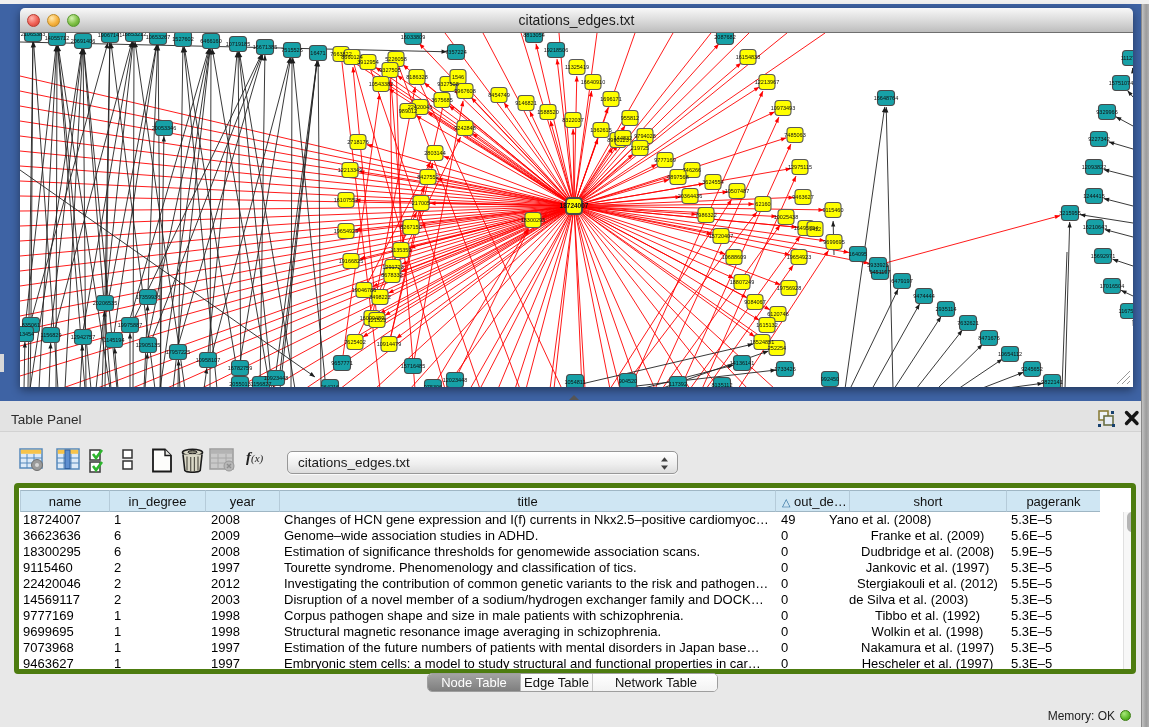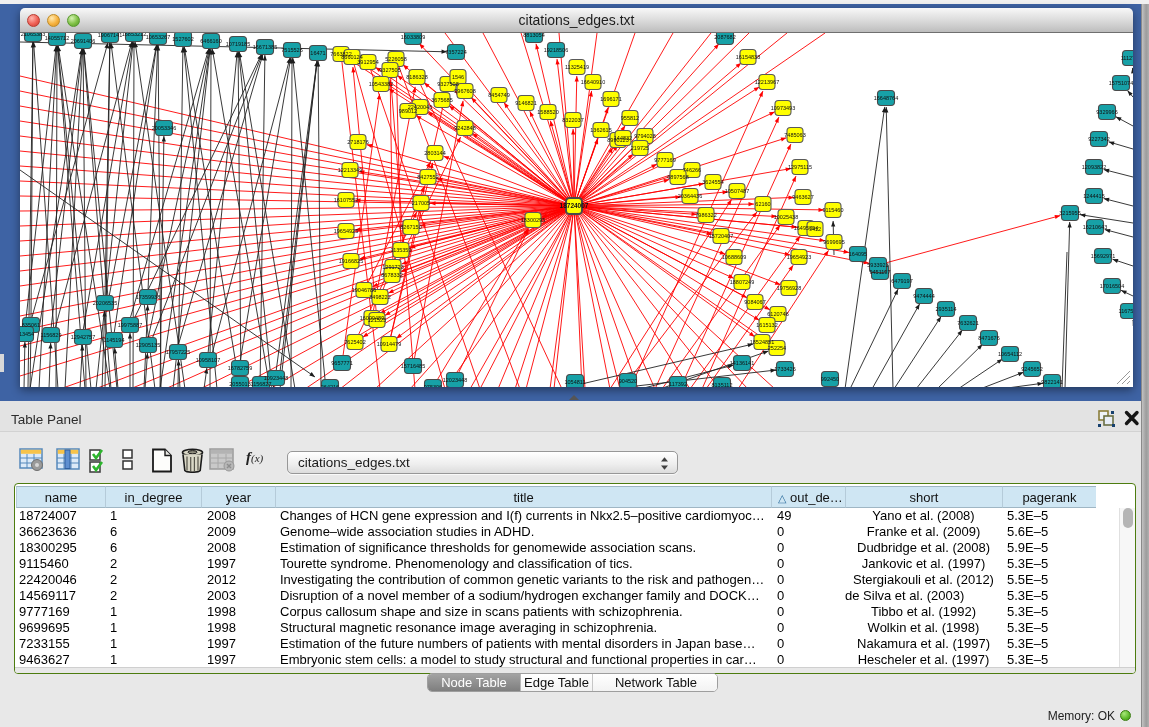--- a/index.html
+++ b/index.html
@@ -20,21 +20,21 @@
 
 #panel{left:0;top:401px;width:1149px;height:326px;background:#e8e8e8}
 #ptitle{left:0;top:401px;width:1149px;height:31px;background:#e3e3e3;border-bottom:1px solid #d2d2d2}
 #ptitle span{position:absolute;left:11px;top:11px;font-size:13.5px;color:#2c2c2c}
 
 .icon{position:absolute;top:448px}
 #combo{left:287px;top:451px;width:391px;height:23px;border:1px solid #979797;border-radius:5px;
  background:linear-gradient(#ffffff,#ededed 60%,#dcdcdc);box-shadow:0 1px 1px rgba(255,255,255,.8)}
 #combo span{position:absolute;left:10px;top:3px;font-size:13.5px;color:#1a1a1a}
 
-#tablebox{left:14px;top:483px;width:1122px;height:191px;background:#fff;border:1px solid #4d7c0f;border-radius:4px;overflow:hidden;position:absolute}
+#tablebox{left:14px;top:483px;width:1122px;height:191px;background:#fff;border:5px solid #4d7c0f;border-radius:4px;overflow:hidden;position:absolute}
 #tfoot{position:absolute;left:0;top:183px;width:1120px;height:8px;background:#e8e8e8;border-top:1px solid #cfcfcf}
 .hcell{position:absolute;top:2px;height:22px;background:#cfe6f3;border-left:1px solid #b5cbd9;font-size:13px;color:#111;
   text-align:center;line-height:22px;border-top:1px solid #9fb6c4;border-bottom:1px solid #9fb6c4}
 .sorttri{color:#2f6f9f;font-size:11px}
 .trow{position:absolute;left:0;width:1100px;height:16px;font-size:13px;color:#000}
 .cell{position:absolute;top:0;height:16px;line-height:16px;white-space:nowrap;overflow:hidden}
 #vscroll{position:absolute;left:1104px;top:24px;width:16px;height:159px;background:#f7f7f7;border-left:1px solid #e0e0e0}
 #vthumb{position:absolute;left:3px;top:0px;width:10px;height:20px;background:#b5b5b5;border-radius:5px}
 
 #tabs{left:427px;top:673px;width:291px;height:19px;border:1px solid #9e9e9e;border-radius:5px;background:#fff;overflow:hidden;position:absolute}
@@ -434,21 +434,21 @@
       <div class="hcell" style="left:260px;width:496px">title</div>
       <div class="hcell" style="left:756px;width:74px;text-align:left;padding-left:6px"><span class="sorttri">△</span> out_de…</div>
       <div class="hcell" style="left:830px;width:157px">short</div>
       <div class="hcell" style="left:987px;width:94px">pagerank</div>
     <div class="trow" style="top:24px">
         <div class="cell" style="left:1px;width:89px;padding-left:3px;">18724007</div>
         <div class="cell" style="left:90px;width:96px;padding-left:5px;">1</div>
         <div class="cell" style="left:186px;width:74px;padding-left:6px;">2008</div>
         <div class="cell" style="left:260px;width:496px;padding-left:5px;">Changes of HCN gene expression and I(f) currents in Nkx2.5–positive cardiomyoc…</div>
         <div class="cell" style="left:756px;width:74px;padding-left:6px;">49</div>
-        <div class="cell" style="left:830px;width:157px;text-align:center;">Yano et al. (2008)</div>
+        <div class="cell" style="left:810px;width:157px;text-align:left;">Yano et al. (2008)</div>
         <div class="cell" style="left:987px;width:94px;padding-left:5px;">5.3E–5</div>
       </div>
       <div class="trow" style="top:40px">
         <div class="cell" style="left:1px;width:89px;padding-left:3px;">36623636</div>
         <div class="cell" style="left:90px;width:96px;padding-left:5px;">6</div>
         <div class="cell" style="left:186px;width:74px;padding-left:6px;">2009</div>
         <div class="cell" style="left:260px;width:496px;padding-left:5px;">Genome–wide association studies in ADHD.</div>
         <div class="cell" style="left:756px;width:74px;padding-left:6px;">0</div>
         <div class="cell" style="left:830px;width:157px;text-align:center;">Franke et al. (2009)</div>
         <div class="cell" style="left:987px;width:94px;padding-left:5px;">5.6E–5</div>
@@ -486,36 +486,36 @@
         <div class="cell" style="left:186px;width:74px;padding-left:6px;">2003</div>
         <div class="cell" style="left:260px;width:496px;padding-left:5px;">Disruption of a novel member of a sodium/hydrogen exchanger family and DOCK…</div>
         <div class="cell" style="left:756px;width:74px;padding-left:6px;">0</div>
         <div class="cell" style="left:830px;width:157px;text-align:left;">de Silva et al. (2003)</div>
         <div class="cell" style="left:987px;width:94px;padding-left:5px;">5.3E–5</div>
       </div>
       <div class="trow" style="top:120px">
         <div class="cell" style="left:1px;width:89px;padding-left:3px;">9777169</div>
         <div class="cell" style="left:90px;width:96px;padding-left:5px;">1</div>
         <div class="cell" style="left:186px;width:74px;padding-left:6px;">1998</div>
-        <div class="cell" style="left:260px;width:496px;padding-left:5px;">Corpus callosum shape and size in scans patients with schizophrenia.</div>
+        <div class="cell" style="left:260px;width:496px;padding-left:5px;">Corpus pathogen shape and size in male patients with schizophrenia.</div>
         <div class="cell" style="left:756px;width:74px;padding-left:6px;">0</div>
         <div class="cell" style="left:830px;width:157px;text-align:center;">Tibbo et al. (1992)</div>
         <div class="cell" style="left:987px;width:94px;padding-left:5px;">5.3E–5</div>
       </div>
       <div class="trow" style="top:136px">
         <div class="cell" style="left:1px;width:89px;padding-left:3px;">9699695</div>
         <div class="cell" style="left:90px;width:96px;padding-left:5px;">1</div>
         <div class="cell" style="left:186px;width:74px;padding-left:6px;">1998</div>
         <div class="cell" style="left:260px;width:496px;padding-left:5px;">Structural magnetic resonance image averaging in schizophrenia.</div>
         <div class="cell" style="left:756px;width:74px;padding-left:6px;">0</div>
         <div class="cell" style="left:830px;width:157px;text-align:center;">Wolkin et al. (1998)</div>
         <div class="cell" style="left:987px;width:94px;padding-left:5px;">5.3E–5</div>
       </div>
       <div class="trow" style="top:152px">
-        <div class="cell" style="left:1px;width:89px;padding-left:3px;">7233155</div>
+        <div class="cell" style="left:1px;width:89px;padding-left:3px;">7073968</div>
         <div class="cell" style="left:90px;width:96px;padding-left:5px;">1</div>
         <div class="cell" style="left:186px;width:74px;padding-left:6px;">1997</div>
         <div class="cell" style="left:260px;width:496px;padding-left:5px;">Estimation of the future numbers of patients with mental disorders in Japan base…</div>
         <div class="cell" style="left:756px;width:74px;padding-left:6px;">0</div>
         <div class="cell" style="left:830px;width:157px;text-align:center;">Nakamura et al. (1997)</div>
         <div class="cell" style="left:987px;width:94px;padding-left:5px;">5.3E–5</div>
       </div>
       <div class="trow" style="top:168px">
         <div class="cell" style="left:1px;width:89px;padding-left:3px;">9463627</div>
         <div class="cell" style="left:90px;width:96px;padding-left:5px;">1</div>

